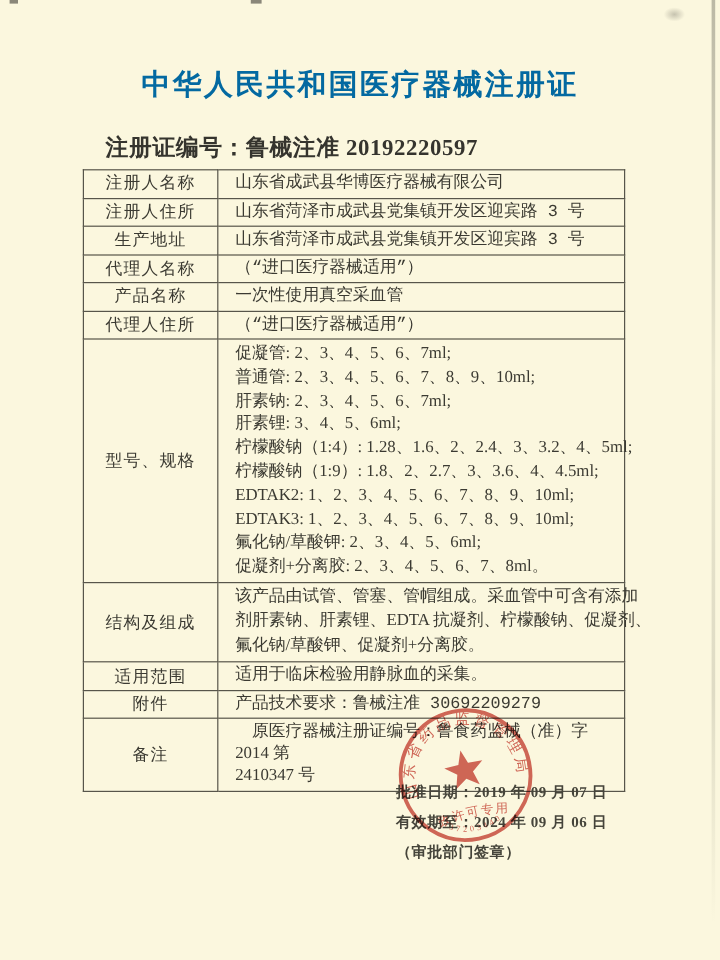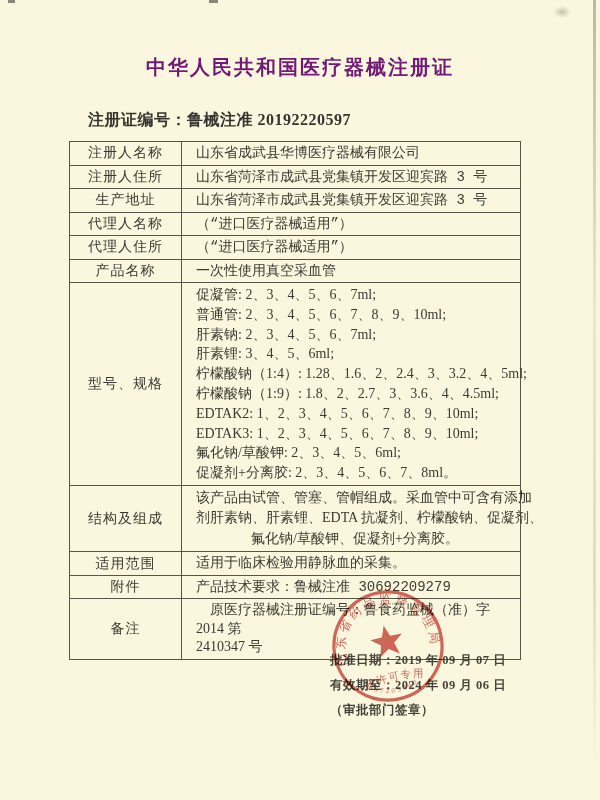--- a/index.html
+++ b/index.html
@@ -23,44 +23,44 @@
   .speck-1 { left: 8px;  top: 0; width: 7px; height: 3px; }
   .speck-2 { left: 209px; top: 0; width: 9px; height: 3px; }
   .smudge {
     position: absolute; left: 553px; top: 6px; width: 18px; height: 12px;
     background: radial-gradient(ellipse at center, rgba(100,98,88,.35), rgba(100,98,88,0) 70%);
   }
 
   .title {
     position: absolute; left: 0; top: 54px; width: 100%;
     margin: 0; text-align: center;
-    font-size: 20px; font-weight: 700; letter-spacing: 2px; color: #701a75;
+    font-size: 24px; font-weight: 700; letter-spacing: 2px; color: #0369a1;
   }
   .cert-no {
     position: absolute; left: 88px; top: 110px;
-    font-size: 16px; font-weight: 600; letter-spacing: .5px;
+    font-size: 19px; font-weight: 600; letter-spacing: .5px;
   }
 
   table.cert {
     position: absolute; left: 69px; top: 141px; width: 452px;
     border-collapse: collapse; table-layout: fixed;
   }
   table.cert td {
     border: 1px solid #57554a;
     font-size: 14px; color: #3b3a32;
   }
   td.lbl {
     width: 107px; text-align: center; vertical-align: middle;
     letter-spacing: 1px; padding: 0 2px;
   }
   td.val { padding: 1px 6px 1px 14px; line-height: 20.5px; }
   tr.single { height: 22.5px; font-family: Liberation Mono, monospace; }
   td.val.multi { padding-top: 2px; padding-bottom: 2px; }
   .cline { line-height: 19.8px; white-space: nowrap; }
-  .sline { line-height: 20.5px; white-space: nowrap; text-align: center; }
+  .sline { line-height: 20.5px; white-space: nowrap; }
   tr.remark td.val { padding-top: 2px; padding-bottom: 2px; }
   .rline { line-height: 18.5px; }
   .rline.indent { text-indent: 14px; }
   tr.empty-row { height: 22.5px; }
 
   .footer-left {
     position: absolute; left: 88px; top: 648px;
     font-size: 12.5px; font-weight: 600; color: #45443a; letter-spacing: .5px;
   }
   .footer-right {
@@ -102,26 +102,26 @@
       </tr>
       <tr class="single">
         <td class="lbl">生产地址</td>
         <td class="val">山东省菏泽市成武县党集镇开发区迎宾路 3 号</td>
       </tr>
       <tr class="single">
         <td class="lbl">代理人名称</td>
         <td class="val">（“进口医疗器械适用”）</td>
       </tr>
       <tr class="single">
+        <td class="lbl">产品名称</td>
+        <td class="val">一次性使用真空采血管</td>
+      </tr>
+      <tr class="single">
         <td class="lbl">代理人住所</td>
         <td class="val">（“进口医疗器械适用”）</td>
-      </tr>
-      <tr class="single">
-        <td class="lbl">产品名称</td>
-        <td class="val">一次性使用真空采血管</td>
       </tr>
       <tr>
         <td class="lbl">型号、规格</td>
         <td class="val multi">
           <div class="cline">促凝管: 2、3、4、5、6、7ml;</div>
           <div class="cline">普通管: 2、3、4、5、6、7、8、9、10ml;</div>
           <div class="cline">肝素钠: 2、3、4、5、6、7ml;</div>
           <div class="cline">肝素锂: 3、4、5、6ml;</div>
           <div class="cline">柠檬酸钠（1:4）: 1.28、1.6、2、2.4、3、3.2、4、5ml;</div>
           <div class="cline">柠檬酸钠（1:9）: 1.8、2、2.7、3、3.6、4、4.5ml;</div>

